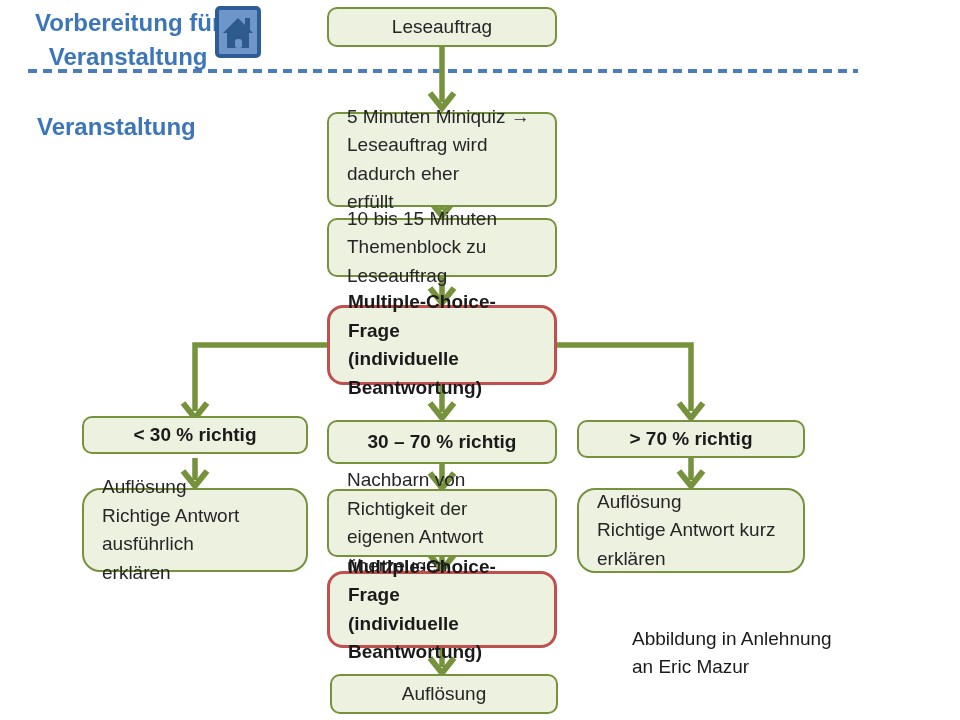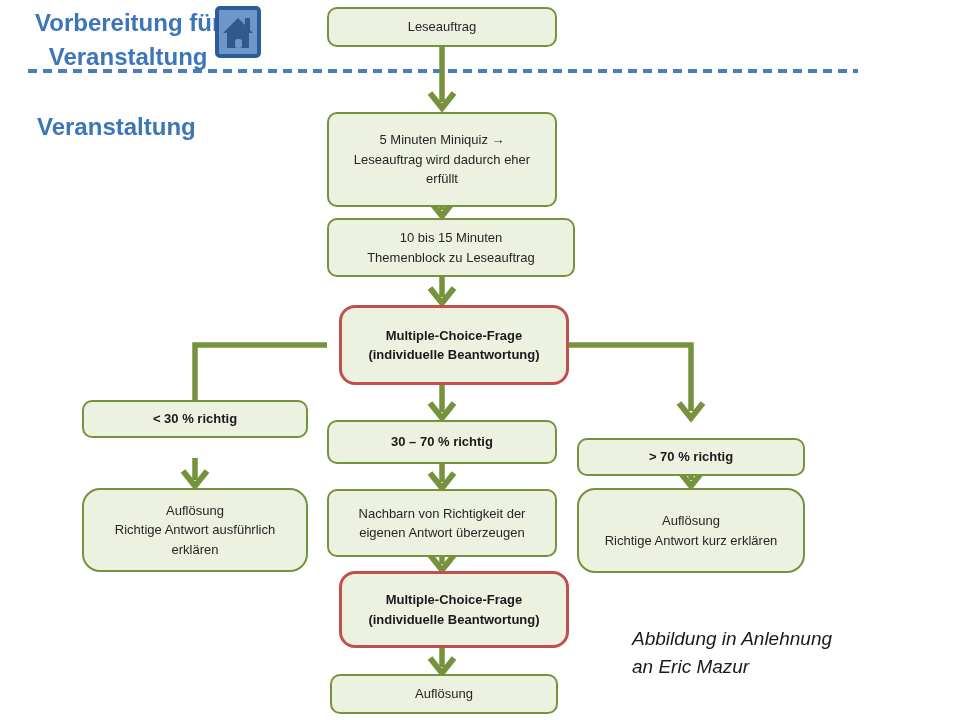--- a/index.html
+++ b/index.html
@@ -25,28 +25,28 @@
     position:absolute;color:var(--heading-blue);font-weight:bold;font-size:24px;
     line-height:1.4;white-space:pre-line;z-index:3;text-align:center;
   }
   .prep-title{left:35px;top:6px;}
   .event-title{left:37px;top:110px;}
   .home-btn{position:absolute;left:215px;top:6px;width:46px;height:52px;z-index:3;cursor:pointer;}
   .node{
     position:absolute;box-sizing:border-box;z-index:3;
     border:2.5px solid var(--box-border-green);background:var(--box-fill);
     border-radius:10px;display:flex;align-items:center;justify-content:center;
-    text-align:center;font-size:13px;line-height:1.5;color:#262626;
-    white-space:pre-line;padding:2px 6px;
+    font-size:19px;line-height:1.5;color:#262626;
+    white-space:pre-line;padding:2px 18px;
   }
-  .node.red{border:3px solid var(--box-border-red);border-radius:16px;font-weight:bold;color:#1a1a1a;margin-left:12px;}
+  .node.red{border:3px solid var(--box-border-red);border-radius:16px;font-weight:bold;color:#1a1a1a;}
   .node.bold{font-weight:bold;color:#1a1a1a;}
   .node.r18{border-radius:18px;}
   .credit{
-    position:absolute;left:632px;top:625px;z-index:3;font-style:italic;font-size:19px;
+    position:absolute;left:632px;top:625px;z-index:3;font-size:19px;
     line-height:1.45;color:#1a1a1a;white-space:pre-line;
   }
 </style>
 </head>
 <body>
 
 <div class="stage">
 
   <div class="blue-heading prep-title">Vorbereitung für
 Veranstaltung</div>
@@ -91,31 +91,31 @@
       <polyline points="442,648 442,667" fill="none" stroke-width="5.5" style="stroke: var(--arrow-green);"></polyline>
       <path d="M 430 658 L 442 673 L 454 658" fill="none" stroke-width="6" stroke-linejoin="miter" style="stroke: var(--arrow-green);"></path>
     </svg>
 
   <div class="node" style="left:327px;top:7px;width:230px;height:40px;">Leseauftrag</div>
 
   <div class="node" style="left:327px;top:112px;width:230px;height:95px;">5 Minuten Miniquiz →
 Leseauftrag wird dadurch eher
 erfüllt</div>
 
-  <div class="node" style="left:327px;top:218px;width:248px;height:59px;">10 bis 15 Minuten
+  <div class="node" style="left:327px;top:218px;width:230px;height:59px;">10 bis 15 Minuten
 Themenblock zu Leseauftrag</div>
 
   <div class="node red" style="left:327px;top:305px;width:230px;height:80px;">Multiple-Choice-Frage
 (individuelle Beantwortung)</div>
 
-  <div class="node bold" style="left:82px;top:400px;width:226px;height:38px;">&lt; 30 % richtig</div>
+  <div class="node bold" style="left:82px;top:416px;width:226px;height:38px;">&lt; 30 % richtig</div>
 
   <div class="node bold" style="left:327px;top:420px;width:230px;height:44px;">30 – 70 % richtig</div>
 
-  <div class="node bold" style="left:577px;top:420px;width:228px;height:38px;margin-top:18px;">&gt; 70 % richtig</div>
+  <div class="node bold" style="left:577px;top:420px;width:228px;height:38px;">&gt; 70 % richtig</div>
 
   <div class="node r18" style="left:82px;top:488px;width:226px;height:84px;">Auflösung
 Richtige Antwort ausführlich
 erklären</div>
 
   <div class="node" style="left:327px;top:489px;width:230px;height:68px;">Nachbarn von Richtigkeit der
 eigenen Antwort überzeugen</div>
 
   <div class="node r18" style="left:577px;top:488px;width:228px;height:85px;">Auflösung
 Richtige Antwort kurz erklären</div>

